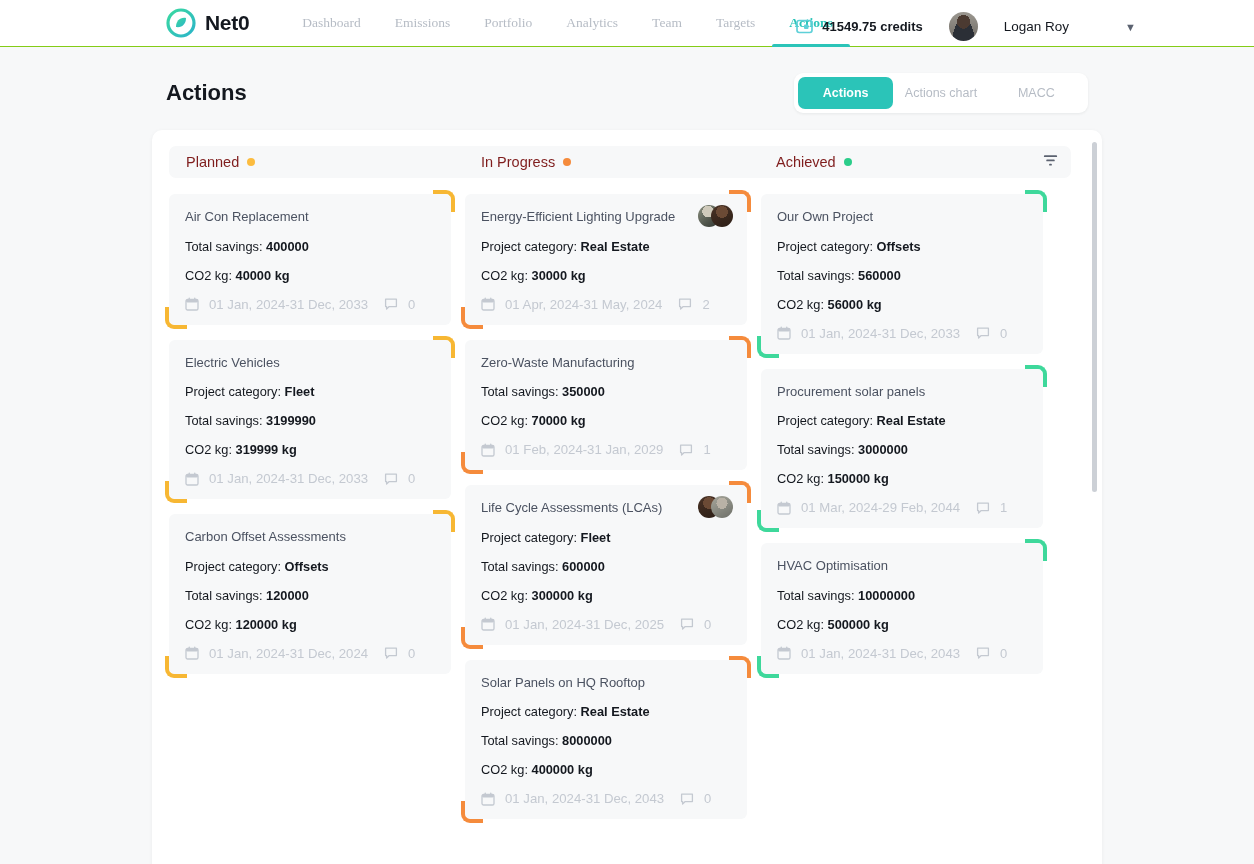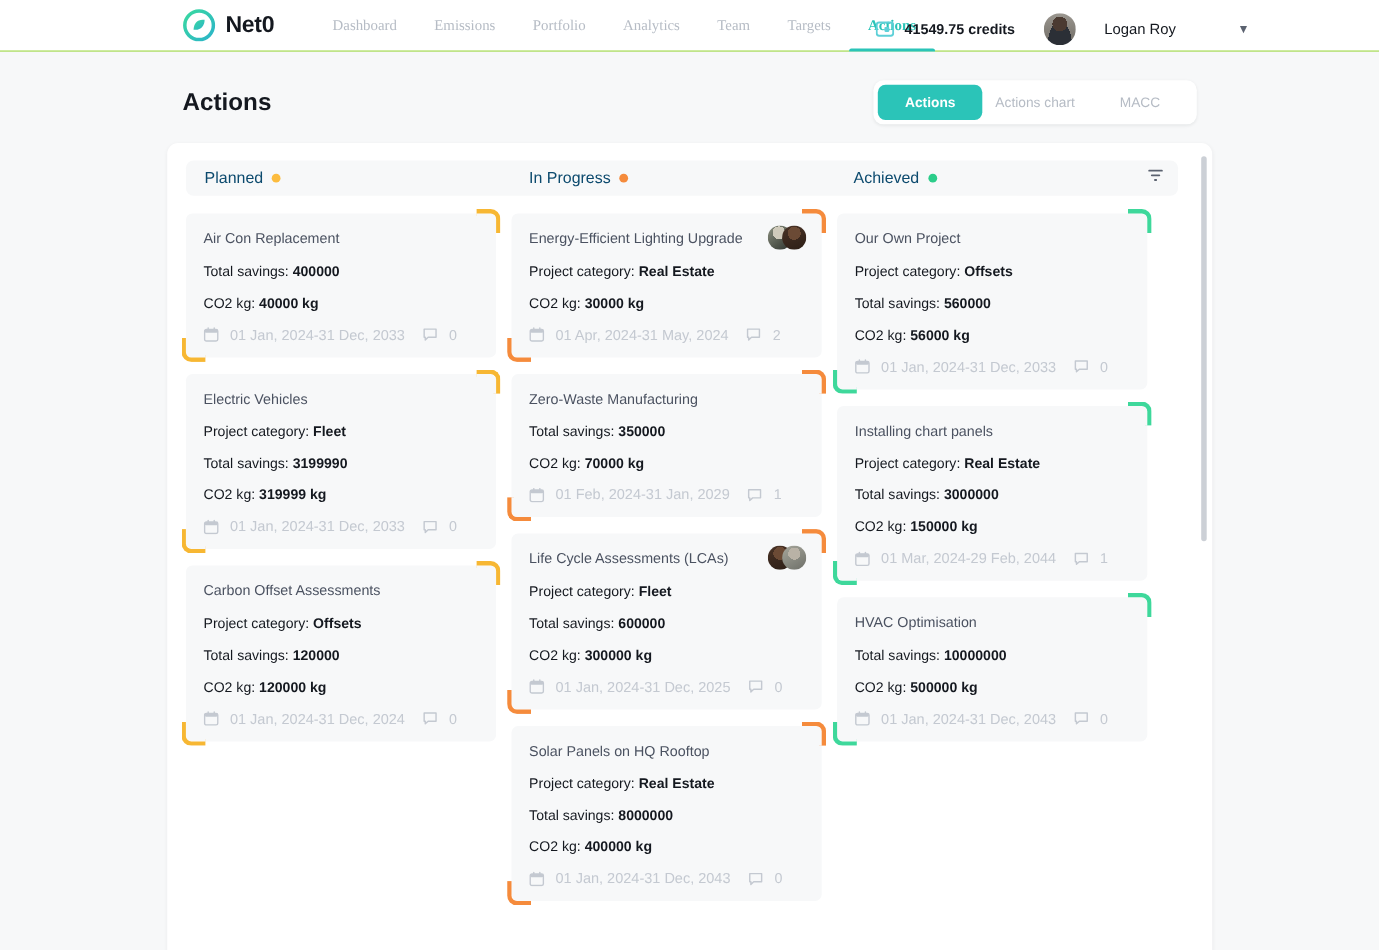--- a/index.html
+++ b/index.html
@@ -103,21 +103,21 @@
   .board-inner { padding: 16px 17px 0 17px; position: relative; height: 100%; }
 
   .col-head-bar {
     display: flex; align-items: center;
     background: #f7f8f9; border-radius: 7px;
     height: 32px; padding: 0 0 0 17px;
     position: relative;
     margin-right: 14px;
   }
   .col-head { width: 296px; display: flex; align-items: center; gap: 8px; }
-  .col-head-title { font-size: 14.5px; color: #0c4a6e; }
+  .col-head-title { font-size: 14.5px; color: #7f1d1d; }
   .dot { width: 8px; height: 8px; border-radius: 50%; display: inline-block; }
   .filter-btn {
     position: absolute; right: 8px; top: 50%; transform: translateY(-50%);
     width: 26px; height: 26px; display: flex; align-items: center; justify-content: center;
     cursor: pointer;
   }
 
   .columns { display: flex; margin-top: 16px; gap: 0; }
   .column { width: 296px; padding-right: 14px; }
   .column:nth-child(2) { width: 296px; }
@@ -441,21 +441,21 @@
                 <span>01 Jan, 2024-31 Dec, 2033</span>
                 <span class="cmt-icon"><svg viewBox="0 0 14 14" width="14" height="14">
                     <path d="M1.6 2.2h10.8v7.4H5.2L2.6 12V9.6H1.6z" fill="none" stroke="#c4c9d1" stroke-width="1.3" stroke-linejoin="round"></path>
                   </svg></span>
                 <span class="foot-count">0</span>
               </div>
             </div>
             <div class="card" style="color: rgb(62, 216, 155);">
               <span class="card-corner corner-tr"></span>
               <span class="card-corner corner-bl"></span>
-              <div class="card-title">Installing chart panels</div>
+              <div class="card-title">Procurement solar panels</div>
               <div class="card-row"><span class="lbl">Project category:</span> <span>Real Estate</span></div>
               <div class="card-row"><span class="lbl">Total savings:</span> <span>3000000</span></div>
               <div class="card-row"><span class="lbl">CO2 kg:</span> <span>150000 kg</span></div>
               <div class="card-foot">
                 <span class="cal-icon"><svg viewBox="0 0 14 14" width="14" height="14">
                     <rect x="1" y="2.5" width="12" height="10.5" rx="1.6" fill="none" stroke="#c4c9d1" stroke-width="1.3"></rect>
                     <rect x="1" y="2.5" width="12" height="3" rx="1.4" fill="#c4c9d1"></rect>
                     <rect x="3.6" y="0.6" width="1.3" height="3" rx="0.6" fill="#c4c9d1"></rect>
                     <rect x="9.1" y="0.6" width="1.3" height="3" rx="0.6" fill="#c4c9d1"></rect>
                   </svg></span>

